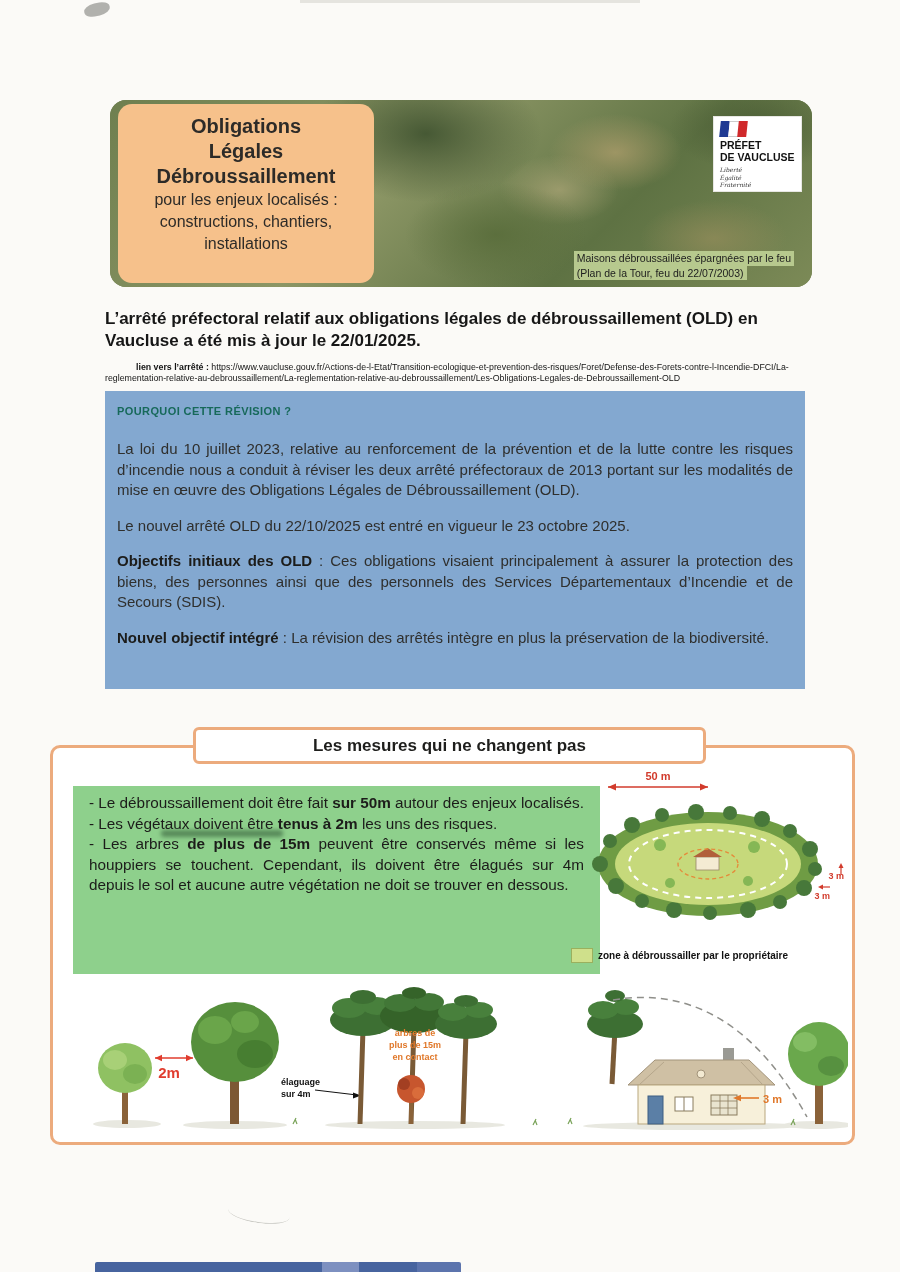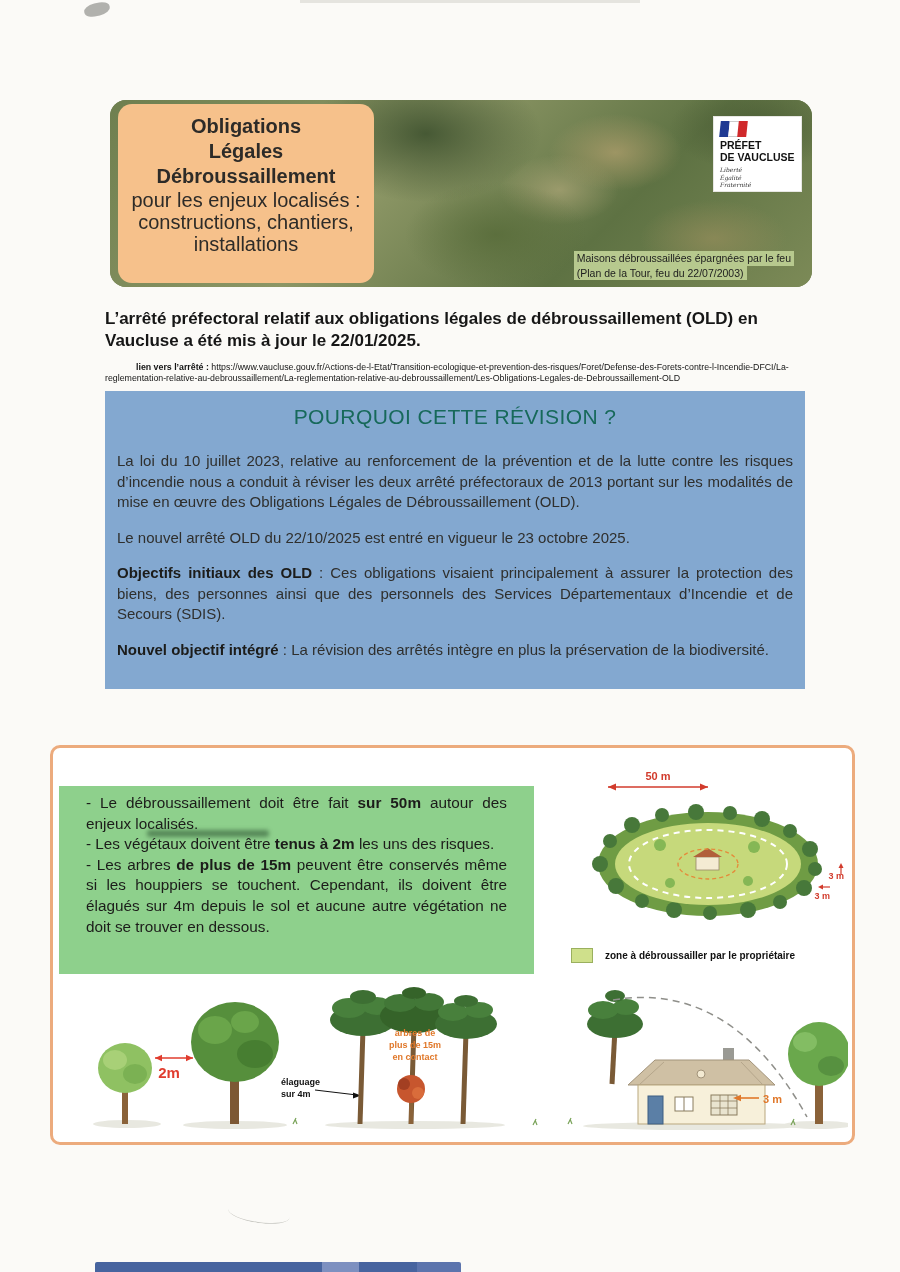--- a/index.html
+++ b/index.html
@@ -29,21 +29,21 @@
       radial-gradient(105px 55px at 86% 74%, rgba(152,142,92,.65), transparent 70%),
       radial-gradient(160px 95px at 45% 18%, rgba(58,78,44,.85), transparent 72%),
       radial-gradient(85px 50px at 64% 48%, rgba(192,178,132,.55), transparent 70%),
       radial-gradient(120px 60px at 92% 15%, rgba(70,88,50,.8), transparent 72%),
       linear-gradient(135deg,#6e7f4f,#8c9665 40%,#5e7243 70%,#7c8a57);
   }
   .title-box { position:absolute; left:8px; top:4px; width:256px; height:179px;
     background:#f6c18b; border-radius:14px; text-align:center;
     padding-top:10px; box-sizing:border-box; }
   .title-line { font-weight:bold; font-size:20px; color:#2d2b28; line-height:25px; }
-  .subtitle-line { font-size:20px; color:#2d2b28; line-height:22px; }
+  .subtitle-line { font-size:16px; color:#2d2b28; line-height:22px; }
 
   .prefecture { position:absolute; left:578px; top:17px; width:87px; height:74px;
     background:#fff; padding:4px 6px; box-sizing:border-box; box-shadow:0 0 0 1px #e7e7e3;margin-left:26px; }
   .flag { display:flex; width:27px; height:16px; margin-bottom:2px; transform:skewX(-6deg); }
   .flag .b { flex:1; background:#1f3a93; }
   .flag .w { flex:1; background:#fff; border-top:1px solid #ccc; border-bottom:1px solid #ccc; }
   .flag .r { flex:1; background:#d0292b; }
   .pref-name div { font-weight:bold; font-size:10.5px; line-height:12px; color:#121212; }
   .motto div { font-family:"DejaVu Serif", serif; font-style:italic; font-size:6px;
     line-height:7.5px; color:#333; }
@@ -55,40 +55,40 @@
   
   .intro-heading { position:absolute; left:105px; top:308px; width:702px;
     font-size:17px; font-weight:bold; color:#161616; line-height:22px; }
   .link-line { position:absolute; left:105px; top:362px; width:708px;
     font-size:8.8px; line-height:11px; color:#141414; overflow-wrap:anywhere; }
   .link-label { font-weight:bold;padding-left:31px; }
 
   
   .blue-box { position:absolute; left:105px; top:391px; width:700px; height:298px;
     background:#83a8d0; box-sizing:border-box; padding:10px 12px 0; }
-  .blue-title { text-align:center; font-weight:normal; font-size:21px; color:#17695a;
+  .blue-title { text-align:left; font-weight:bold; font-size:11px; color:#17695a;
     letter-spacing:.4px; margin:4px 0 22px; }
   .bp { font-size:15px; line-height:20.5px; color:#2f2f2d; text-align:justify; margin:0 0 15px; }
   .bp strong { color:#1c1c1a; }
 
   
   .measures-box { position:absolute; left:50px; top:745px; width:805px; height:400px;
     border:3px solid #ecab7d; border-radius:10px; background:#fff; box-sizing:border-box; }
   .measures-title { position:absolute; left:140px; top:-21px; width:513px; height:37px;
     background:#fff; border:3px solid #ecab7d; border-radius:6px; box-sizing:border-box;
     text-align:center; font-weight:bold; font-size:17px; color:#1e1e1c; line-height:31px; }
-  .green-box { position:absolute; left:6px; top:38px; width:475px; height:188px;
-    background:#8ed08c; padding:7px 27px; box-sizing:border-box; }
+  .green-box { position:absolute; left:20px; top:38px; width:527px; height:188px;
+    background:#8ed08c; padding:7px 16px; box-sizing:border-box; }
   .mi { margin:0; font-size:15.3px; line-height:20.6px; color:#1c1c1a; text-align:justify; }
   .green-smudge { position:absolute; left:88px; top:44px; width:122px; height:7px;
     background:rgba(32,66,38,.5); filter:blur(2px); border-radius:3px; }
 
   .diagram { position:absolute; left:505px; top:21px; width:300px; height:158px; }
   .legend { position:absolute; left:518px; top:200px; display:flex; align-items:center;
-    gap:12px; font-size:10px; font-weight:bold; color:#111; }
+    gap:5px; font-size:10px; font-weight:bold; color:#111; }
   .legend-swatch { width:20px; height:13px; background:#cfe08b; border:1px solid #9ab05e; }
 
   .illustration { position:absolute; left:10px; top:236px; width:785px; height:156px; }
 
   svg text { font-family:"Liberation Sans", sans-serif; }
 </style>
 </head>
 <body>
 
 <div class="page">
@@ -139,20 +139,21 @@
 
   <div class="blue-box">
     <div class="blue-title">POURQUOI CETTE RÉVISION ?</div>
     <p class="bp">La loi du 10 juillet 2023, relative au renforcement de la prévention et de la lutte contre les risques d’incendie nous a conduit à réviser les deux arrêté préfectoraux de 2013 portant sur les modalités de mise en œuvre des Obligations Légales de Débroussaillement (OLD).</p>
     <p class="bp">Le nouvel arrêté OLD du 22/10/2025 est entré en vigueur le 23 octobre 2025.</p>
     <p class="bp"><strong>Objectifs initiaux des OLD</strong><span> : Ces obligations visaient principalement à assurer la protection des biens, des personnes ainsi que des personnels des Services Départementaux d’Incendie et de Secours (SDIS).</span></p>
     <p class="bp"><strong>Nouvel objectif intégré</strong><span> : La révision des arrêtés intègre en plus la préservation de la biodiversité.</span></p>
   </div>
 
   <div class="measures-box">
+    <div class="measures-title">Les mesures qui ne changent pas</div>
 
     <div class="green-box">
       <p class="mi"><span>- Le débroussaillement doit être fait </span><strong>sur 50m</strong><span> autour des enjeux localisés.</span></p>
       <p class="mi"><span>- Les végétaux doivent être </span><strong>tenus à 2m</strong><span> les uns des risques.</span></p>
       <p class="mi"><span>- Les arbres </span><strong>de plus de 15m</strong><span> peuvent être conservés même si les houppiers se touchent. Cependant, ils doivent être élagués sur 4m depuis le sol et aucune autre végétation ne doit se trouver en dessous.</span></p>
       <div class="green-smudge"></div>
     </div>
 
     <div class="diagram">
       <svg viewBox="0 0 300 158" width="300" height="158">

